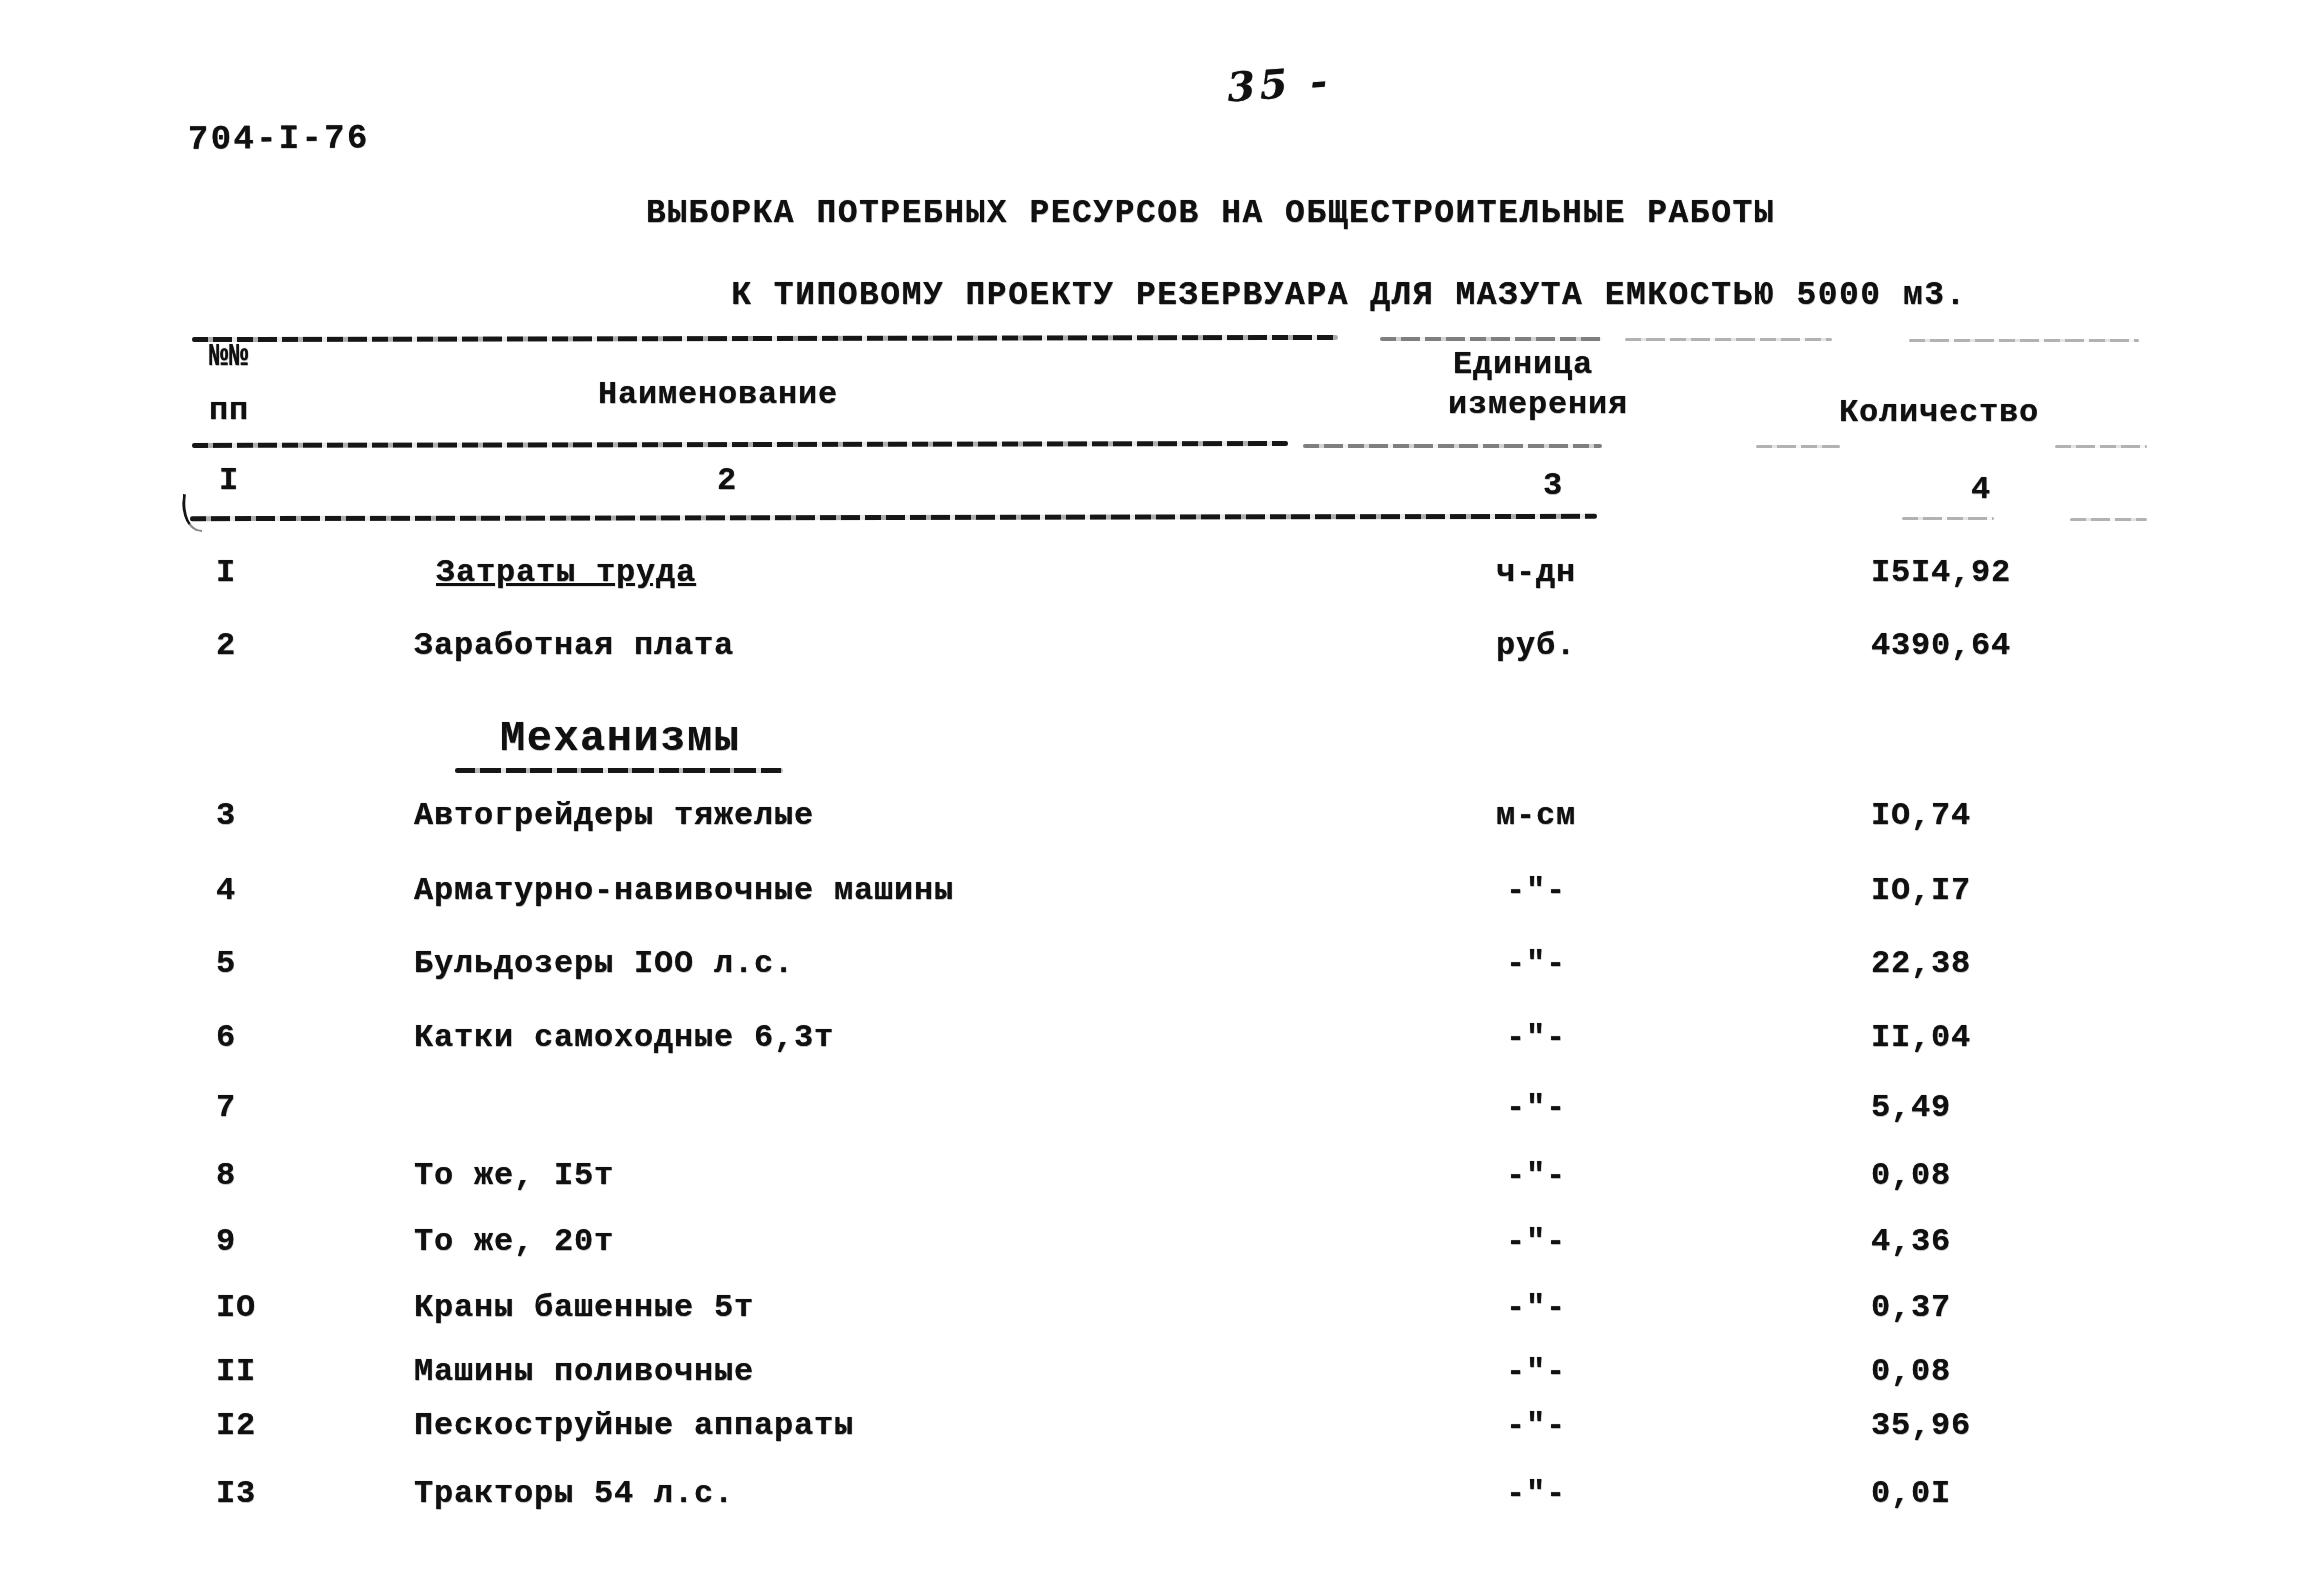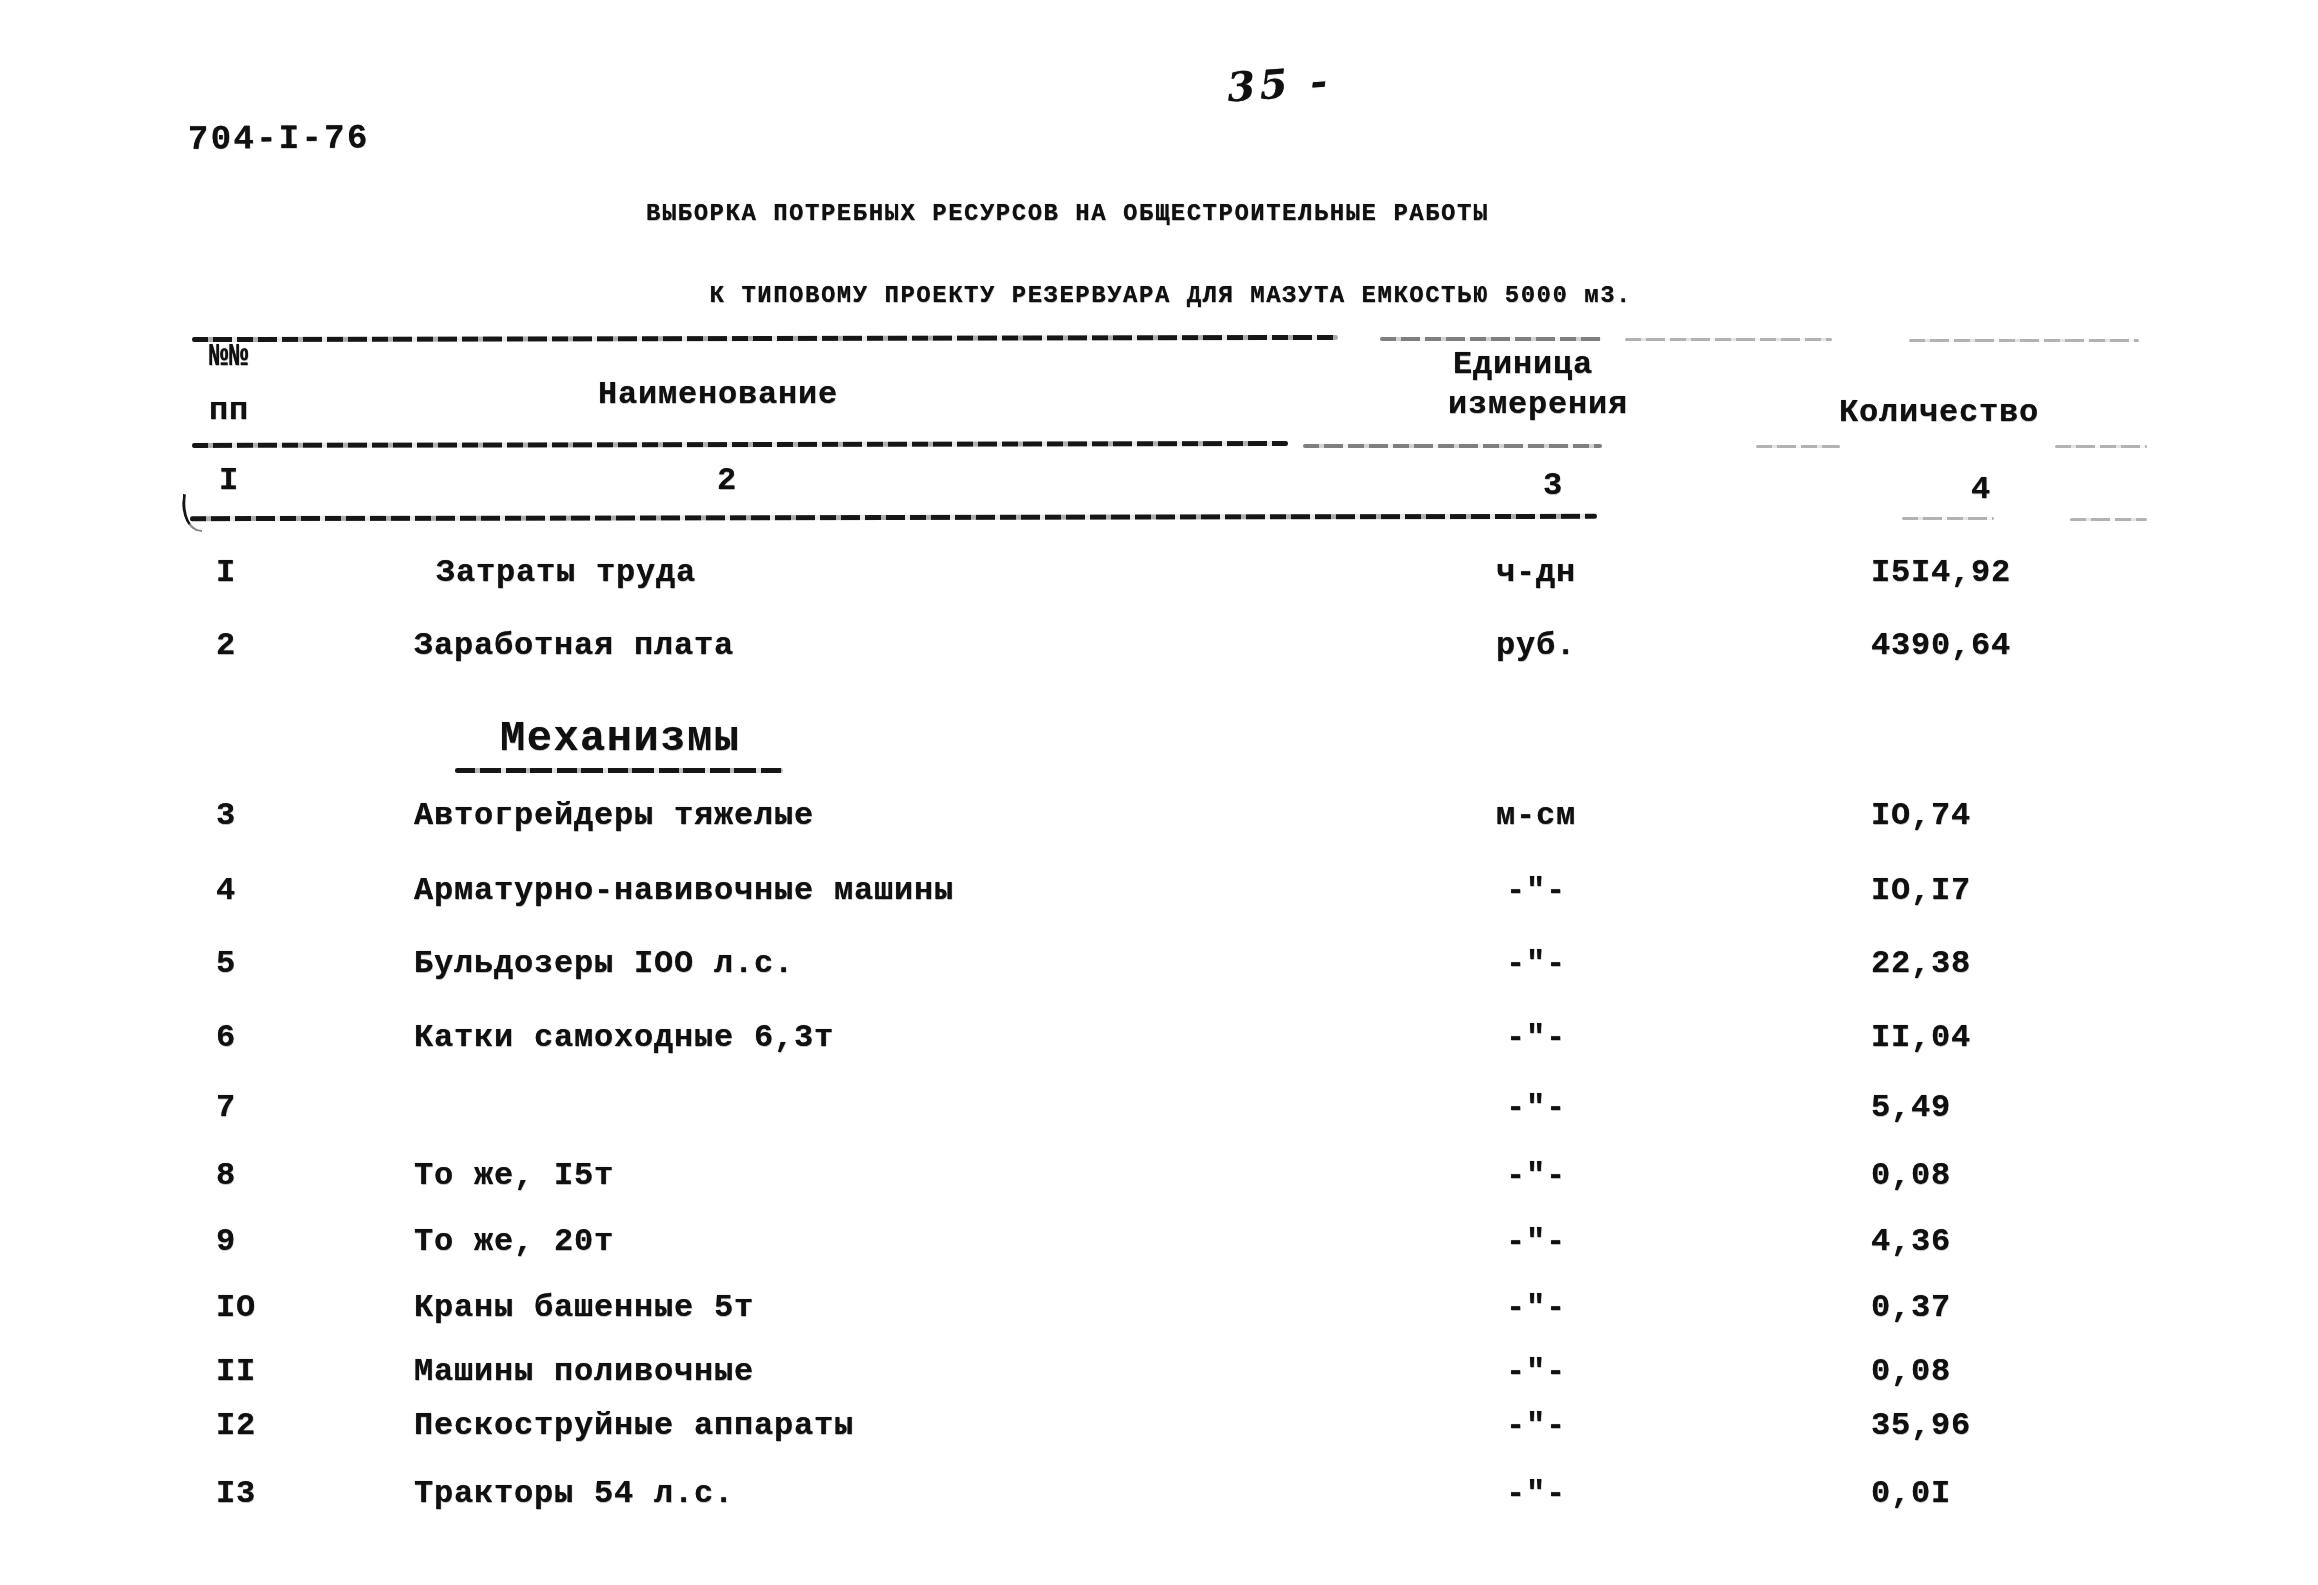--- a/index.html
+++ b/index.html
@@ -19,29 +19,29 @@
     line-height:1.1;
   }
   .doc-number{left:188px;top:121px;font-size:34px;letter-spacing:2.3px;transform:rotate(-.4deg);}
   .page-number{
     left:1227px;top:60px;font-size:40px;
     font-family:"DejaVu Serif",serif;font-weight:700;font-style:italic;
     transform:rotate(-4deg);letter-spacing:4.6px;
     text-shadow:0 0 0.8px rgba(0,0,0,.7);
     position:absolute;
   }
-  .title{left:646px;top:193px;font-size:24px;letter-spacing:1.5px;line-height:41px;}
+  .title{left:646px;top:193px;font-size:33px;letter-spacing:1.5px;line-height:41px;}
   .hdr{font-size:32px;letter-spacing:0.8px;}
   .colidx{font-size:32px;}
   .row span{position:absolute;font-size:32px;letter-spacing:0.8px;font-weight:700;
     text-shadow:0 0 0.8px rgba(0,0,0,.65), 0.5px 0.5px 0 rgba(0,0,0,.22);white-space:pre;}
   .row{position:absolute;left:0;width:2319px;height:46px;}
   .c-num{left:216px;}
   .c-name{left:414px;}
-  .c-name.ind{left:436px;}
+  .c-name.ind{left:436px;text-decoration:underline;}
   .c-unit{left:1440px;width:192px;text-align:center;}
   .c-qty{left:1871px;}
   .seg{position:absolute;border-radius:2.3px;
     background:repeating-linear-gradient(90deg,#161616 0 16px,rgba(22,22,22,.35) 16px 21px,#161616 21px 40px,rgba(22,22,22,.1) 40px 45px);}
   .seg.strong{height:5.4px;transform:rotate(-.1deg);}
   .seg.mid{height:3.8px;opacity:.55;}
   .seg.faint{height:3.1px;opacity:.33;}
   .hook{position:absolute;width:20px;height:34px;border-left:3.8px solid #151515;
     border-bottom:2.3px solid rgba(21,21,21,.5);border-bottom-left-radius:90%;transform:rotate(6deg);}
   .sec-underline{position:absolute;height:4.6px;border-radius:2.3px;

